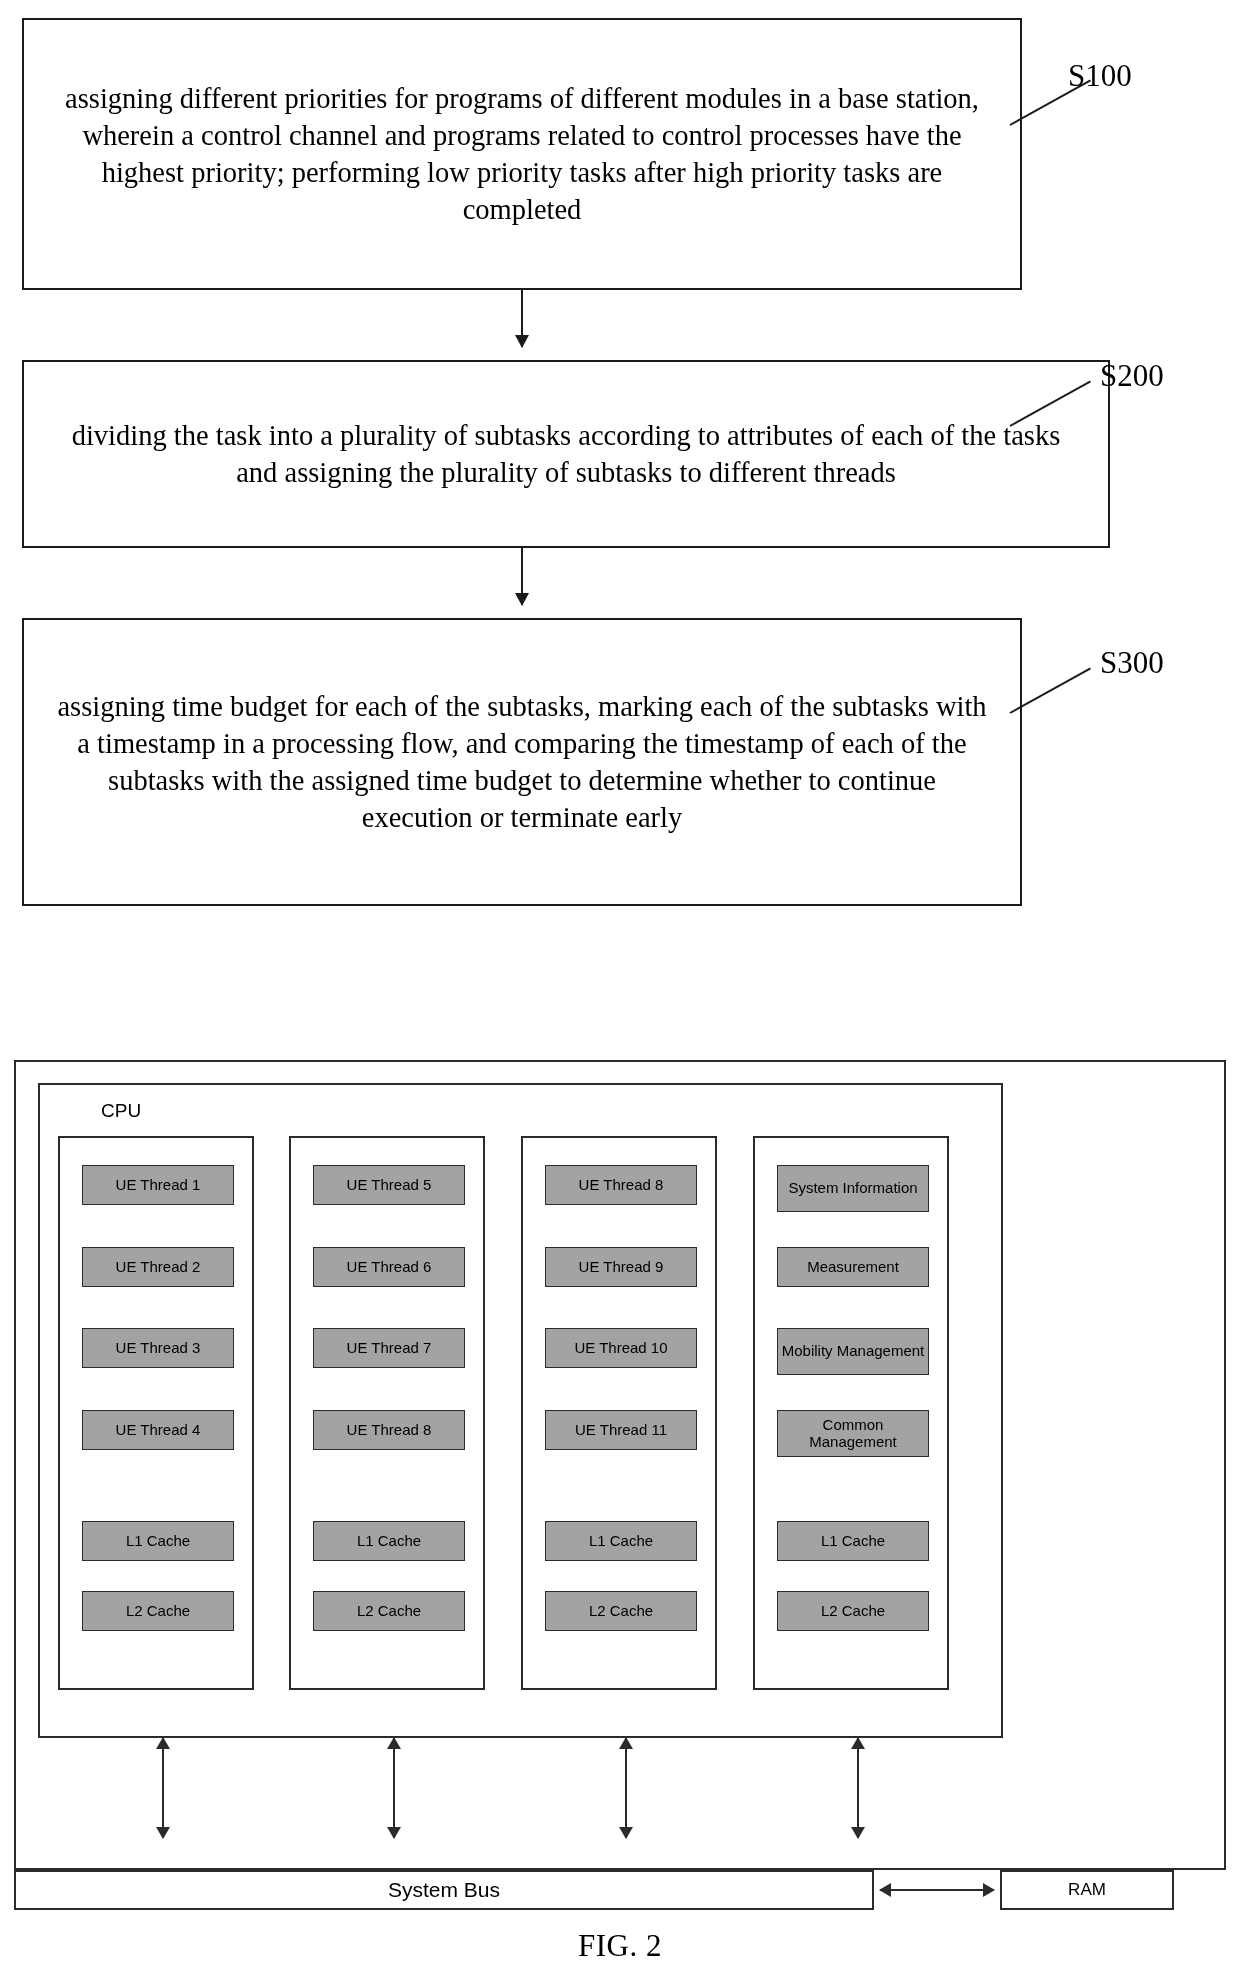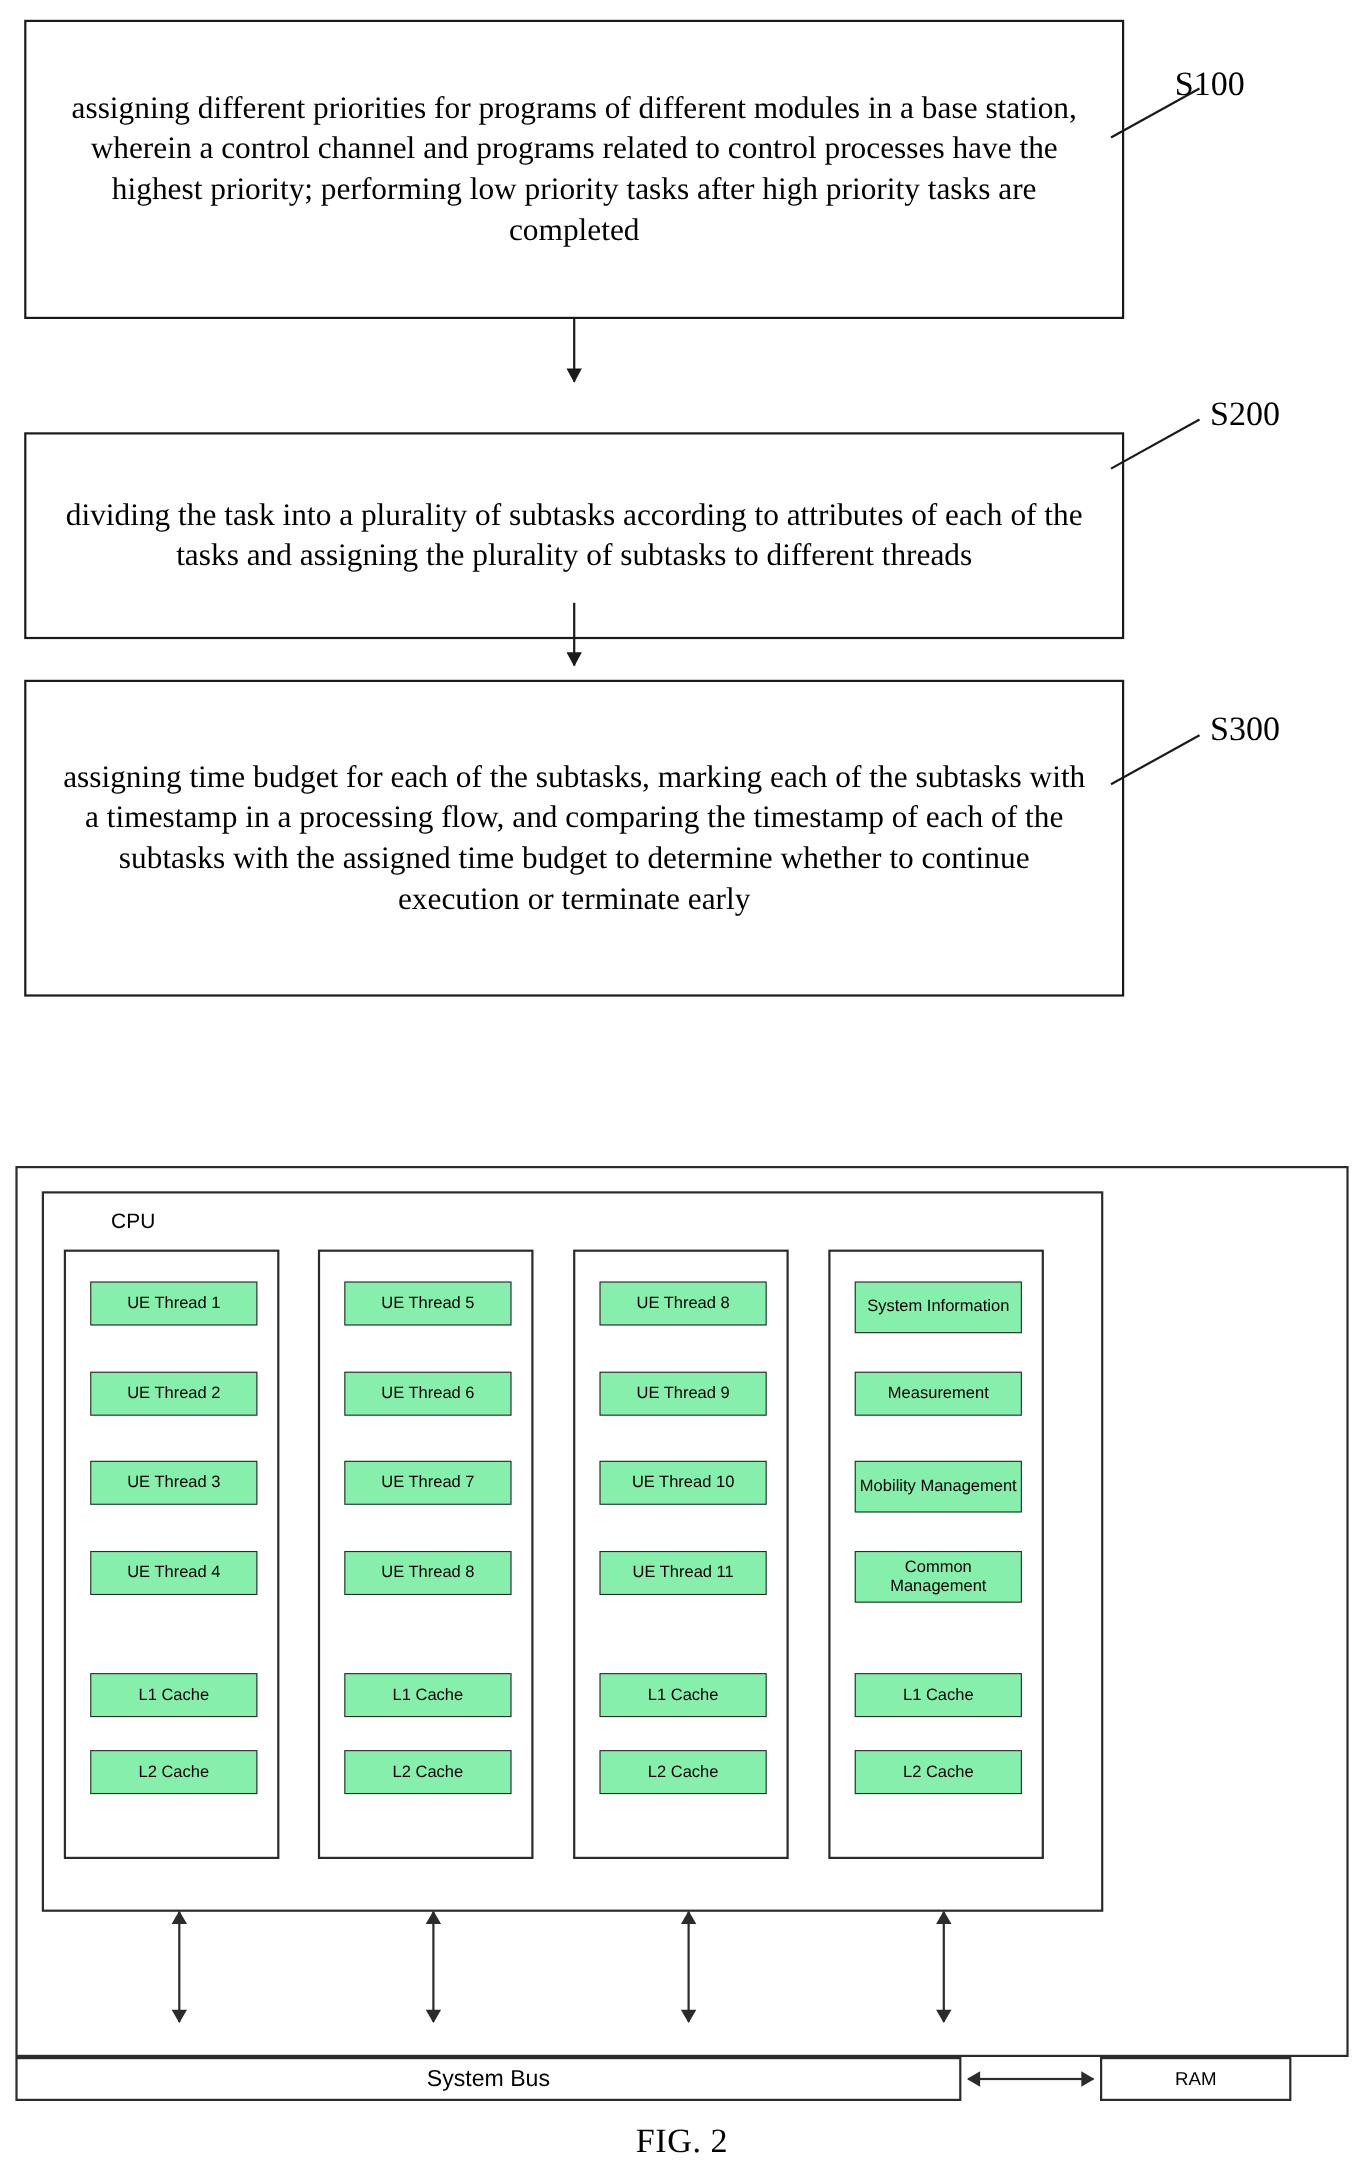--- a/index.html
+++ b/index.html
@@ -36,21 +36,21 @@
   }
   .step-text {
     font-family: "Liberation Serif", serif;
     font-size: 28.5px;
     line-height: 1.3;
     text-align: center;
     color: #000000;
   }
 
   #box-s100 { left: 22px;  top: 18px;  width: 1000px; height: 272px; }
-  #box-s200 { left: 22px;  top: 360px; width: 1000px; height: 188px; margin-top: 33px; }
+  #box-s200 { left: 22px;  top: 360px; width: 1088px; height: 188px; }
   #box-s300 { left: 22px;  top: 618px; width: 1000px; height: 288px; }
 
   
   .v-arrow {
     position: absolute;
     width: 2px;
     background: #1a1a1a;
   }
   .v-arrow::after {
     content: "";
@@ -154,21 +154,21 @@
     border: 1px solid #2b2b2b;
     box-sizing: border-box;
     display: flex;
     align-items: center;
     justify-content: center;
     text-align: center;
     font-family: "Liberation Sans", sans-serif;
     font-size: 15px;
     line-height: 1.12;
     color: #000000;
-    background: #86efac;
+    background: #a3a3a3;
   }
   .cell.h1 { height: 40px; }
 
   
   .r0 { top: 27px; }
   .r1 { top: 109px; }
   .r2 { top: 190px; }
   .r3 { top: 272px; }
   .rl1 { top: 383px; }
   .rl2 { top: 453px; }

